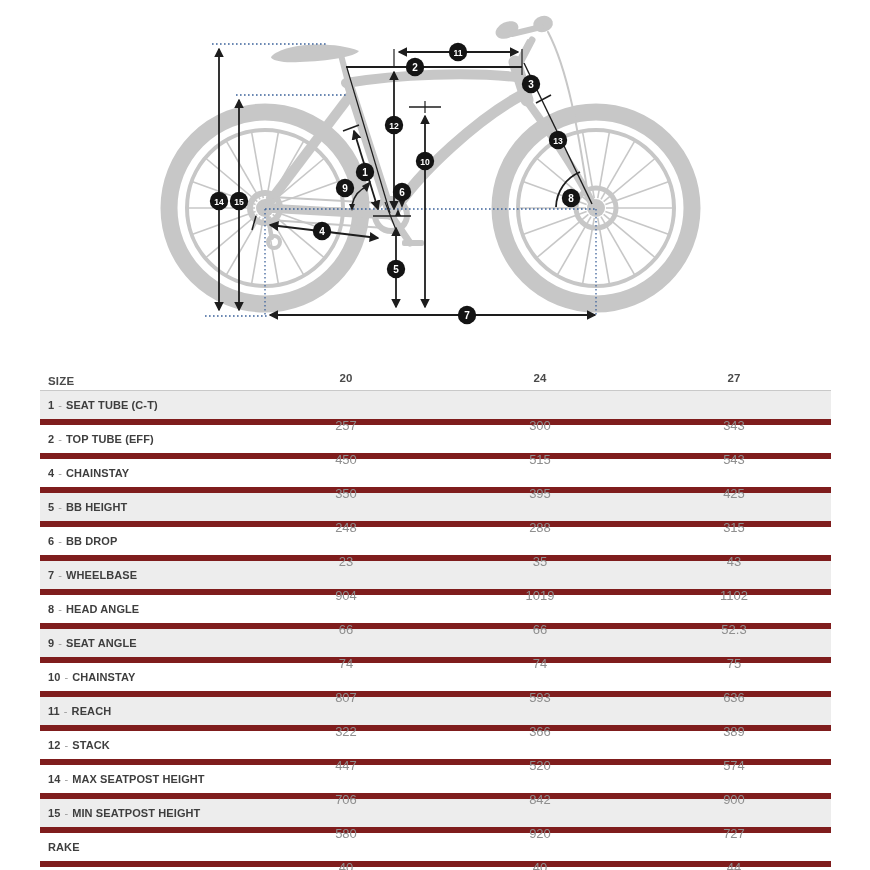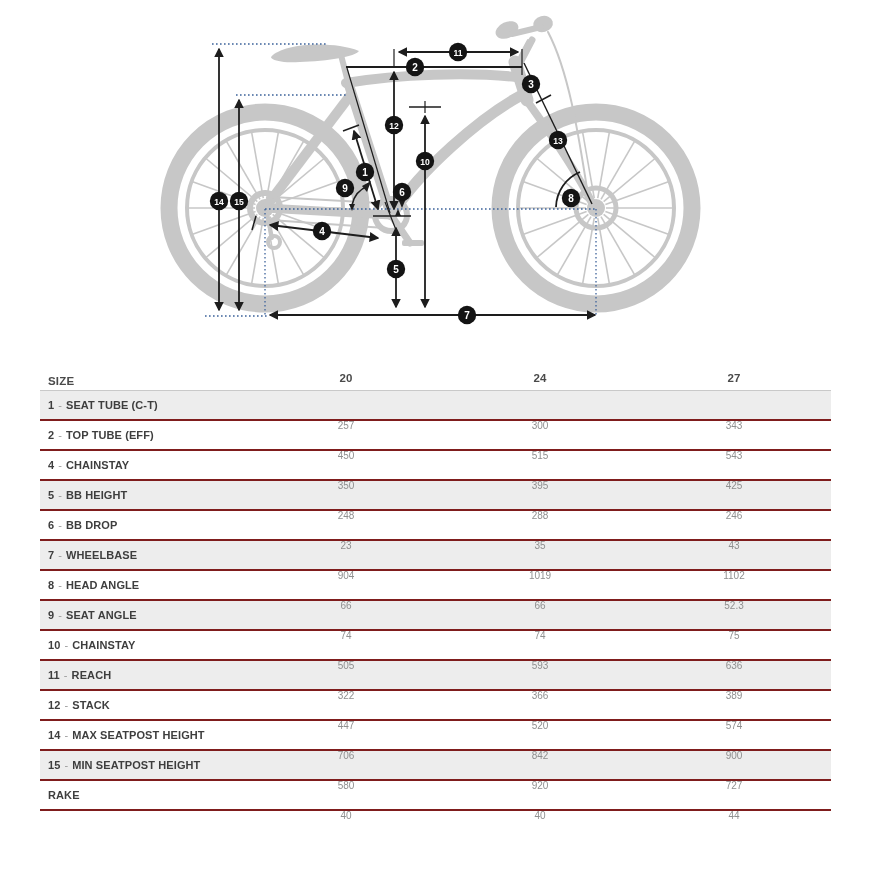--- a/index.html
+++ b/index.html
@@ -24,29 +24,29 @@
   .thead {
     display:flex; align-items:center; height:30px;
     border-bottom:1px solid #c9c9c9;
   }
   .thead .lbl-col { width:209px; padding-left:8px; box-sizing:border-box;
     font-size:11.5px; font-weight:bold; color:#4a4a4a; letter-spacing:.2px;margin-top:12px; }
   .thead .val-col { width:194px; text-align:center;
     font-size:11.5px; font-weight:bold; color:#4a4a4a;margin-top:6px; }
   .trow {
     display:flex; align-items:center; height:28px;
-    border-bottom:2px solid #7f1d1d;
+    border-bottom:6px solid #7f1d1d;
   }
   .trow.shade { background:#ededed; }
   .trow.plain { background:#ffffff; }
   .trow .lbl-col { width:209px; padding-left:8px; box-sizing:border-box;
     font-size:11px; font-weight:bold; color:#3e3e3e; letter-spacing:.1px;
     white-space:nowrap; }
   .trow .lbl-col .sep { color:#9a9a9a; font-weight:normal; margin:0 4px; }
-  .trow .val-col { width:194px; text-align:center; font-size:10px; color:#8f8f8f;margin-top:41px; }
+  .trow .val-col { width:194px; text-align:center; font-size:13px; color:#8f8f8f;margin-top:41px; }
 </style>
 </head>
 <body>
 
 <div class="page">
 
   <div class="diagram-wrap">
     <svg width="870" height="350" viewBox="0 0 870 350">
       <defs>
         <marker id="ah" viewBox="0 0 10 10" refX="8.5" refY="5" markerWidth="5.5" markerHeight="5.5" orient="auto-start-reverse">
@@ -275,21 +275,21 @@
       <div class="lbl-col"><span>4</span><span class="sep">-</span><span>CHAINSTAY</span></div>
       <div class="val-col">350</div>
       <div class="val-col">395</div>
       <div class="val-col">425</div>
     </div>
 
     <div class="trow shade">
       <div class="lbl-col"><span>5</span><span class="sep">-</span><span>BB HEIGHT</span></div>
       <div class="val-col">248</div>
       <div class="val-col">288</div>
-      <div class="val-col">246</div>
+      <div class="val-col">315</div>
     </div>
 
     <div class="trow plain">
       <div class="lbl-col"><span>6</span><span class="sep">-</span><span>BB DROP</span></div>
       <div class="val-col">23</div>
       <div class="val-col">35</div>
       <div class="val-col">43</div>
     </div>
 
     <div class="trow shade">
@@ -308,21 +308,21 @@
 
     <div class="trow shade">
       <div class="lbl-col"><span>9</span><span class="sep">-</span><span>SEAT ANGLE</span></div>
       <div class="val-col">74</div>
       <div class="val-col">74</div>
       <div class="val-col">75</div>
     </div>
 
     <div class="trow plain">
       <div class="lbl-col"><span>10</span><span class="sep">-</span><span>CHAINSTAY</span></div>
-      <div class="val-col">505</div>
+      <div class="val-col">807</div>
       <div class="val-col">593</div>
       <div class="val-col">636</div>
     </div>
 
     <div class="trow shade">
       <div class="lbl-col"><span>11</span><span class="sep">-</span><span>REACH</span></div>
       <div class="val-col">322</div>
       <div class="val-col">366</div>
       <div class="val-col">389</div>
     </div>

